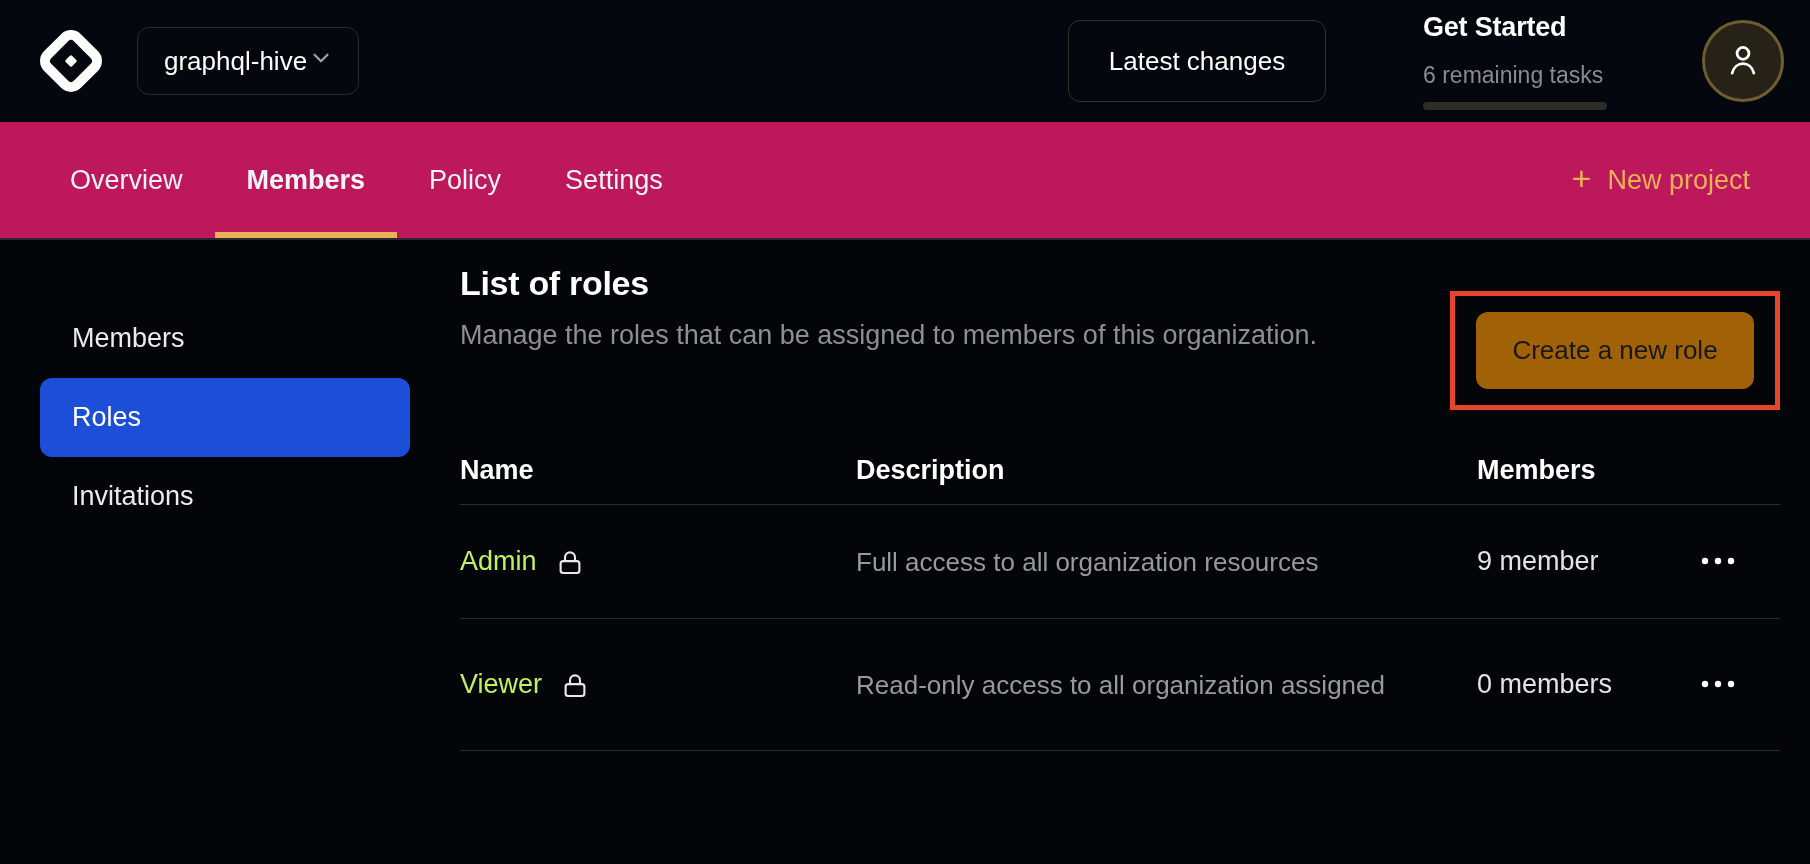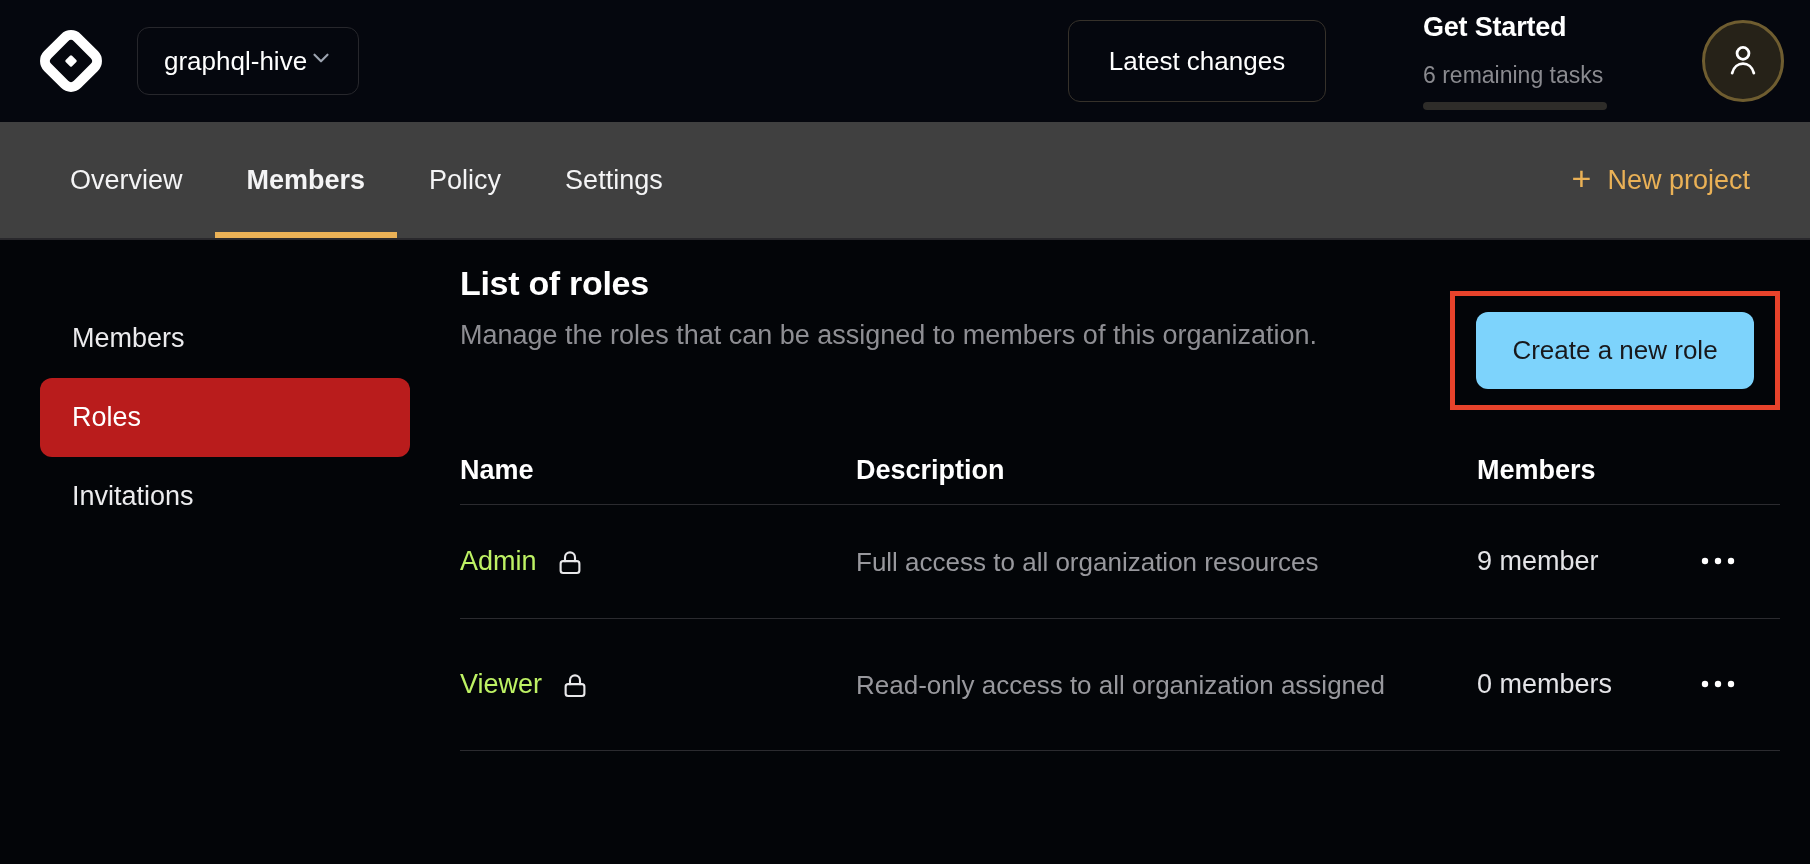--- a/index.html
+++ b/index.html
@@ -38,21 +38,21 @@
     overflow:hidden;
   }
   .avatar {
     margin-left:95px; width:82px; height:82px; border-radius:50%;
     background:#262218; border:3px solid #6f5d30; cursor:pointer;
     display:flex; align-items:center; justify-content:center;
   }
 
   
   .tabbar {
-    height:118px; flex:0 0 118px; background:#404040;
+    height:118px; flex:0 0 118px; background:#be185d;
     border-bottom:2px solid #29282c;
     display:flex; align-items:stretch; padding-left:38px;
   }
   .tab {
     position:relative; display:flex; align-items:center; padding:0 32px;
     font-size:27px; color:#f4f4f5; cursor:pointer;
   }
   .tab.active { font-weight:600; }
   .tab.active::after {
     content:""; position:absolute; left:0; right:0; bottom:0; height:6px;
@@ -65,32 +65,32 @@
   }
   .plus { font-size:34px; font-weight:400; line-height:1; transform:translateY(-2px); }
 
   
   .content { flex:1; display:flex; background:#030508; }
   aside { width:410px; flex:0 0 410px; padding:59px 0 0 40px; }
   .side-item {
     width:370px; height:79px; border-radius:12px; display:flex; align-items:center;
     padding-left:32px; font-size:27px; color:#ebebed; cursor:pointer;
   }
-  .side-item.active { background:#b91c1c; color:#fff; }
+  .side-item.active { background:#1d4ed8; color:#fff; }
 
   main { flex:1; margin-left:50px; margin-right:30px; }
   .main-head { display:flex; justify-content:space-between; align-items:flex-start; }
   .head-text { margin-top:24px; }
   h1 { font-size:34px; font-weight:700; letter-spacing:-.3px; color:#fff; }
   .subtitle { margin-top:17px; font-size:27px; color:#8e8e93; }
   .annotation {
     margin-top:51px; border:5px solid #e8432b; padding:16px 21px;
   }
   .create-btn {
-    width:278px; height:77px; border-radius:12px; background:#7dd3fc; border:none;
+    width:278px; height:77px; border-radius:12px; background:#a16207; border:none;
     font-size:26px; font-weight:500; color:#18181b; cursor:pointer; font-family:inherit;
   }
 
   
   .table { margin-top:26px; }
   .trow {
     display:grid; grid-template-columns:396px 621px 223px 80px;
     align-items:center; border-bottom:1px solid #2b2b2f;
   }
   .thead { height:69px; font-size:27px; font-weight:700; color:#fff; }

